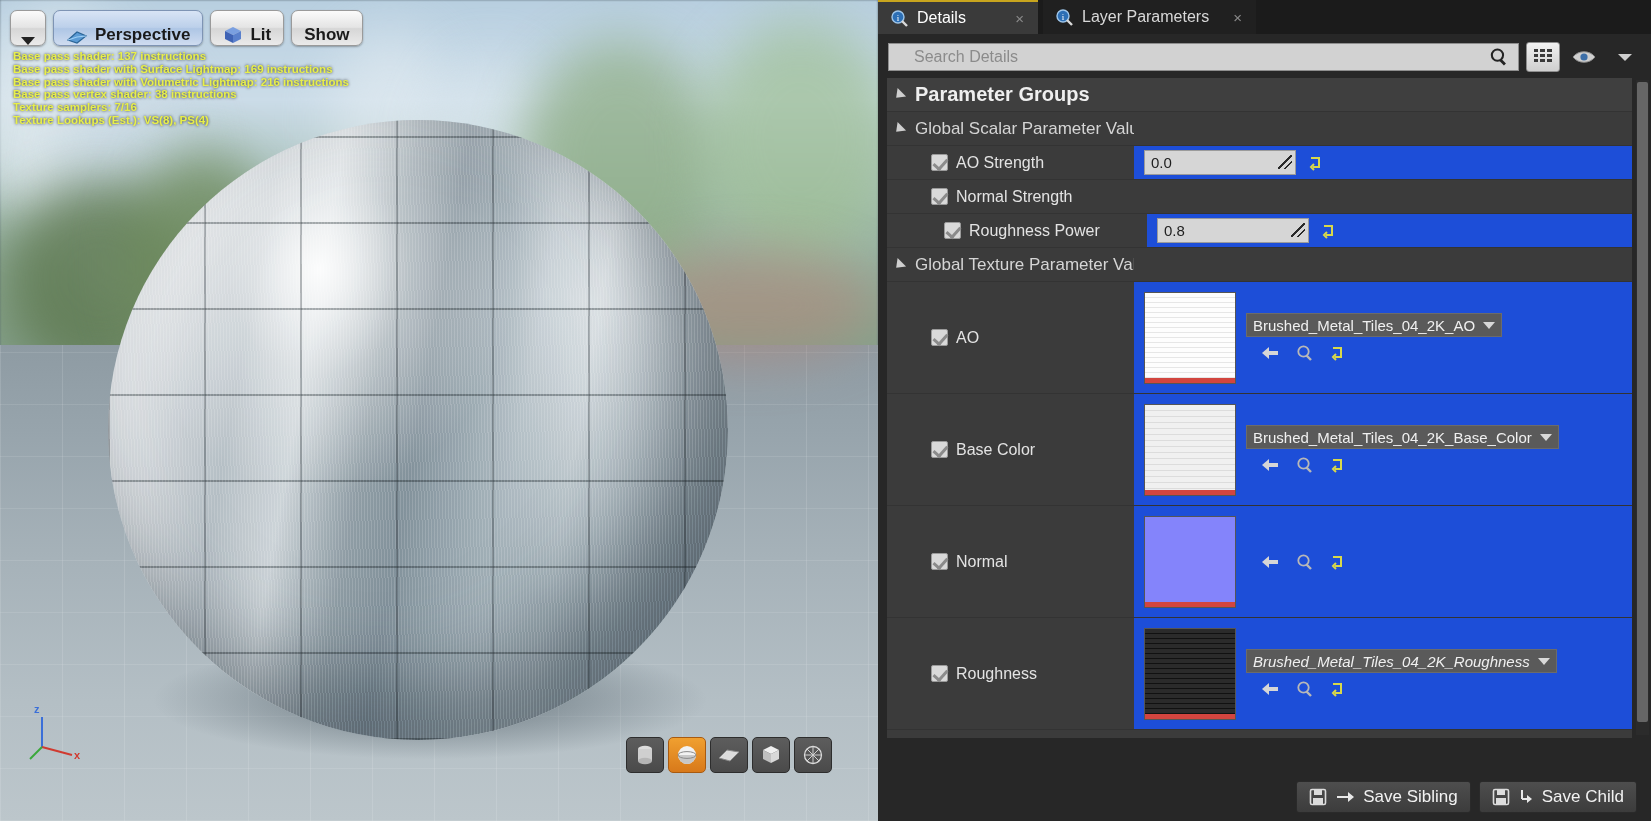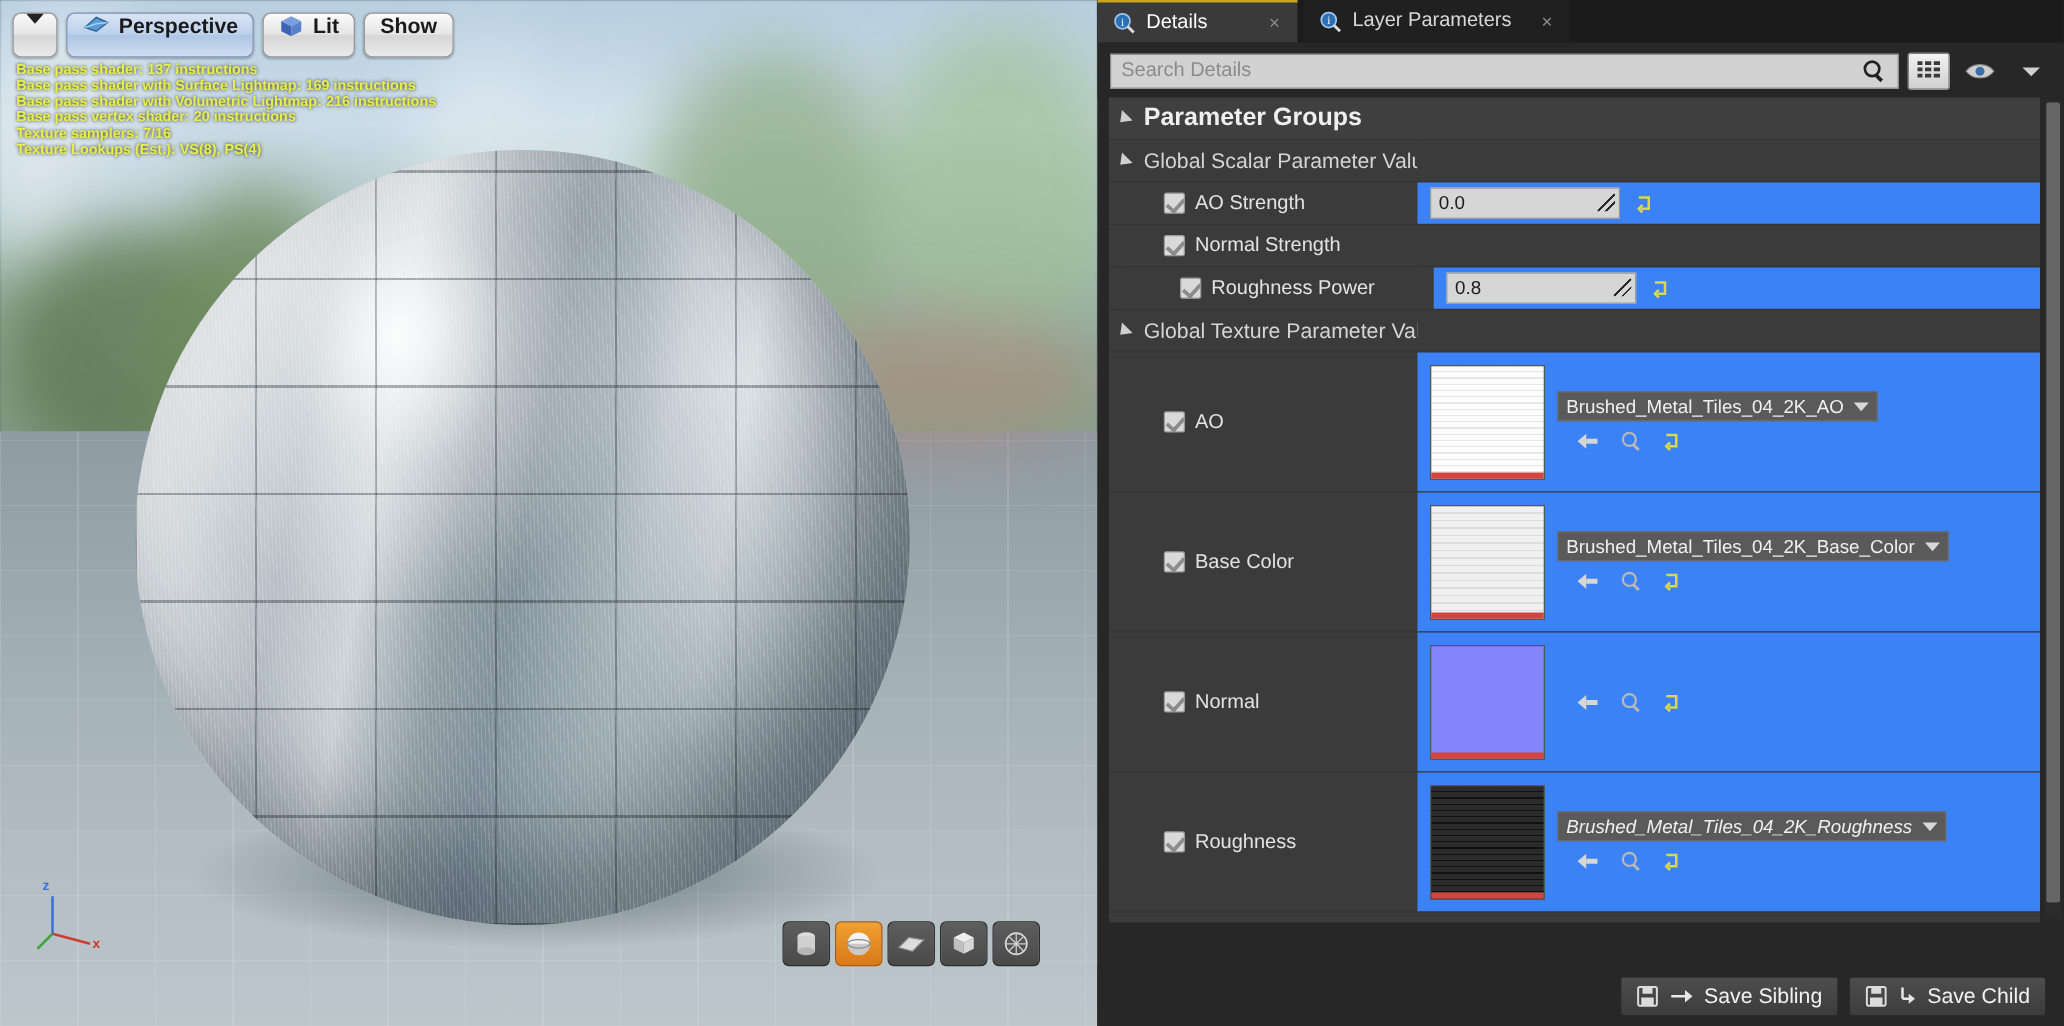--- a/index.html
+++ b/index.html
@@ -69,21 +69,21 @@
     position:absolute; left:150px; top:640px; width:560px; height:120px; border-radius:50%;
     background: radial-gradient(ellipse at center, rgba(40,55,65,.55) 0%, rgba(40,55,65,0) 70%);
   }
 
   
   .vp-toolbar { position:absolute; left:10px; top:10px; display:flex; gap:7px; align-items:center; }
   .vp-btn {
     height:36px; border-radius:7px;
     background: linear-gradient(180deg,#fbfbfb 0%,#e4e4e4 48%,#d6d6d6 52%,#eaeaea 100%);
     border:1px solid #9a9a9a;
-    display:flex; align-items:flex-start; gap:7px; padding:0 12px;
+    display:flex; align-items:flex-end; gap:7px; padding:0 12px;
     font-size:17px; font-weight:bold; color:#1a1a1a;
     box-shadow:0 1px 2px rgba(0,0,0,.3);
     cursor:pointer; white-space:nowrap;
   }
   .vp-btn.caret { padding:0 10px; }
   .vp-btn.sel {
     background: linear-gradient(180deg,#d8e4f5 0%,#bcd0ea 48%,#aec6e5 52%,#cfdcf0 100%);
     border-color:#7e94b4;
   }
   .caret-dn { width:0;height:0;border-left:7px solid transparent;border-right:7px solid transparent;border-top:8px solid #222; }
@@ -120,35 +120,35 @@
   .tab .tclose { margin-left:auto; color:#8a8a8a; font-size:15px; padding-left:16px; }
   .tabgap { width:5px; }
 
   .search-row { display:flex; align-items:center; gap:7px; padding:8px 9px 7px 10px; background:#272727; }
   .search-box {
     flex:1; height:28px; background:#d2d2d2; border:1px solid #8e8e8e;
     display:flex; align-items:center; padding:0 8px; position:relative;
   }
   .search-box input {
     border:none; outline:none; background:transparent; width:100%;
-    font-size:16px; color:#333; font-family:"Liberation Sans", sans-serif;
+    font-size:16px; color:#333; font-family:"Liberation Sans", sans-serif;margin-left:17px;
   }
   .search-box input::placeholder { color:#8b8b8b; }
   .icon-btn {
     width:34px; height:30px; display:flex; align-items:center; justify-content:center;
     cursor:pointer; border-radius:3px;
   }
   .icon-btn.raised {
     background: linear-gradient(180deg,#f2f2f2,#cfcfcf); border:1px solid #8e8e8e;
   }
 
   .plist { position:absolute; left:9px; top:78px; width:745px; height:660px; overflow:hidden; background:#3b3b3b; }
   .prow { display:flex; align-items:stretch; min-height:34px; border-bottom:1px solid #333; }
   .pname { width:247px; display:flex; align-items:center; gap:8px; padding-left:8px; background:#3b3b3b; }
-  .pval  { flex:1; display:flex; align-items:center; padding-left:10px; background:#3b82f6; }
+  .pval  { flex:1; display:flex; align-items:center; padding-left:10px; background:#1d4ed8; }
 
   .hdr-row { background:#3f3f3f; }
   .hdr-row .pname, .hdr-row .pval { background:#3f3f3f; }
   .hdr-title { font-size:20px; font-weight:bold; color:#efefef; }
   .sub-row .pname, .sub-row .pval { background:#3b3b3b; }
   .sub-title { font-size:17px; color:#d5d5d5; white-space:nowrap; overflow:hidden; }
 
   .tri { width:0;height:0;border-top:6px solid transparent;border-bottom:6px solid transparent;
          border-right:8px solid #cfcfcf; transform:rotate(-45deg); margin-right:4px; flex:none; }
 
@@ -247,21 +247,21 @@
       </div>
       <div class="vp-btn">
         <span>Show</span>
       </div>
     </div>
 
     <div class="stats">
       <div>Base pass shader: 137 instructions</div>
       <div>Base pass shader with Surface Lightmap: 169 instructions</div>
       <div>Base pass shader with Volumetric Lightmap: 216 instructions</div>
-      <div>Base pass vertex shader: 20 instructions</div>
+      <div>Base pass vertex shader: 38 instructions</div>
       <div>Texture samplers: 7/16</div>
       <div>Texture Lookups (Est.): VS(8), PS(4)</div>
     </div>
 
     <div class="axis-gizmo">
       <svg width="60" height="60" viewBox="0 0 60 60">
         <line x1="14" y1="44" x2="14" y2="14" stroke="#3b6fd8" stroke-width="2"></line>
         <line x1="14" y1="44" x2="44" y2="52" stroke="#d03a30" stroke-width="2"></line>
         <line x1="14" y1="44" x2="2" y2="56" stroke="#3aa83a" stroke-width="2"></line>
       </svg>

